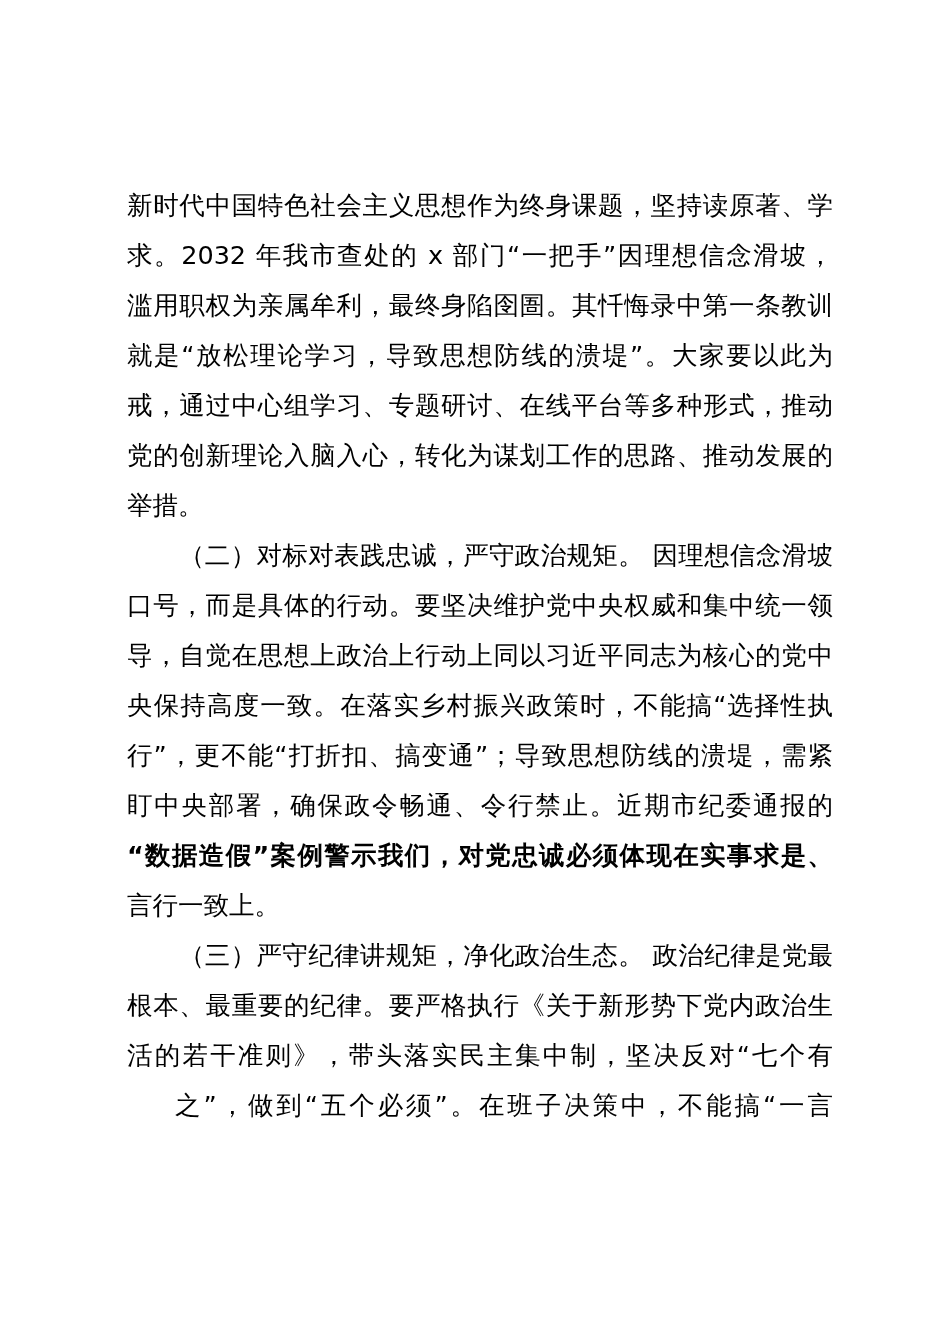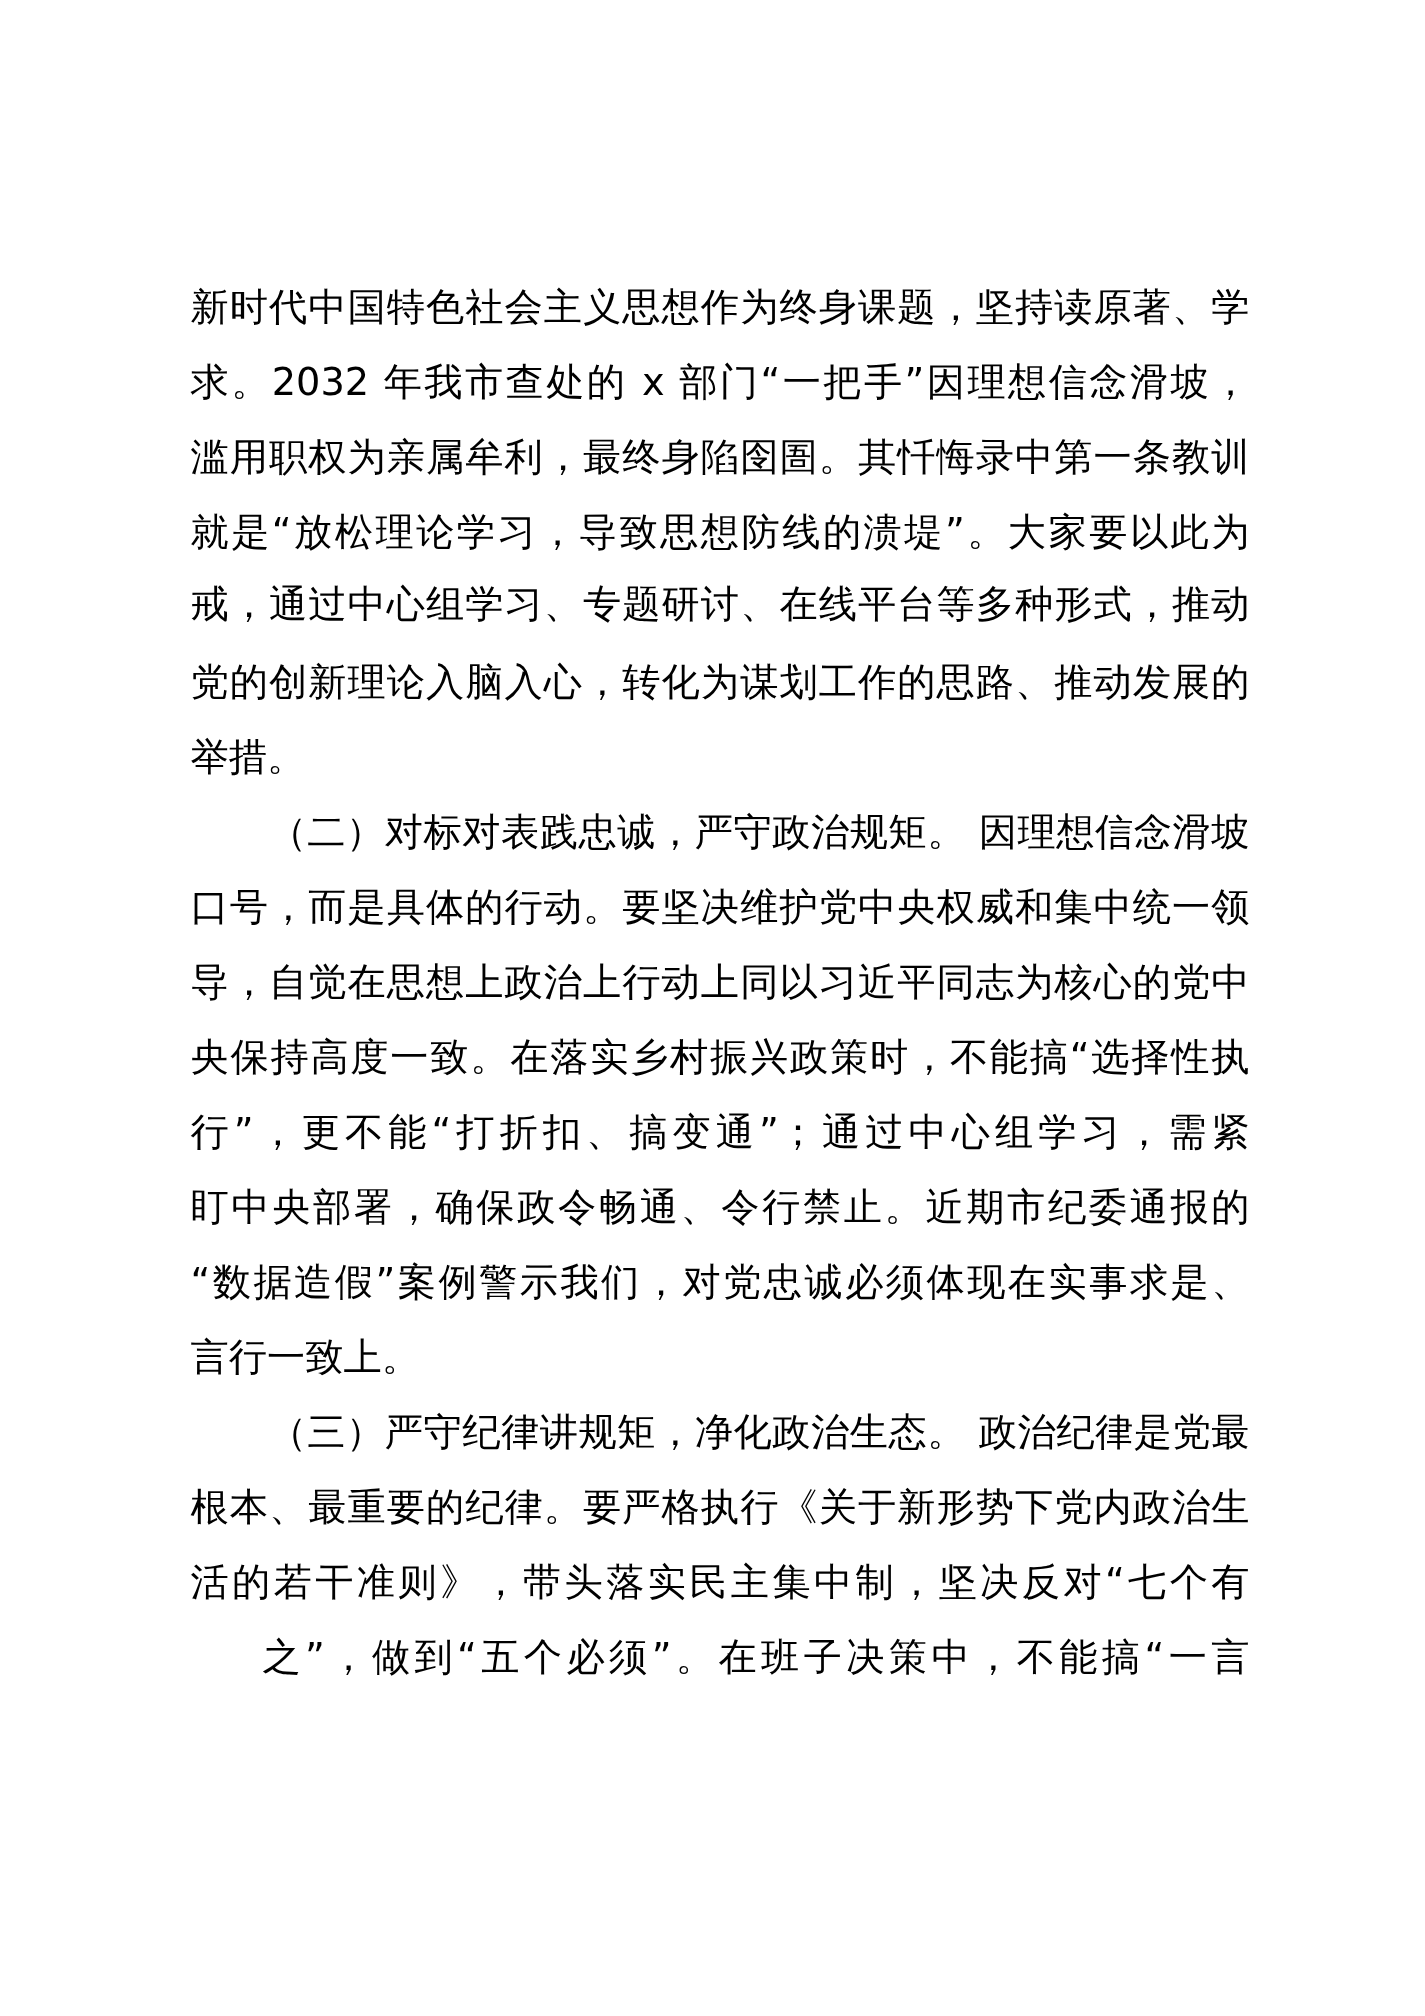--- a/index.html
+++ b/index.html
@@ -20,32 +20,32 @@
 </style>
 </head>
 <body>
 
 <div class="page">
   <div class="para">
     <span class="line" style="letter-spacing: 0px;">新时代中国特色社会主义思想作为终身课题，坚持读原著、学</span>
     <span class="line" style="letter-spacing: 0px;">求。2032 年我市查处的 x 部门“一把手”因理想信念滑坡，</span>
     <span class="line" style="letter-spacing: 0px;">滥用职权为亲属牟利，最终身陷囹圄。其忏悔录中第一条教训</span>
     <span class="line" style="letter-spacing: 0px;">就是“放松理论学习，导致思想防线的溃堤”。大家要以此为</span>
-    <span class="line" style="letter-spacing: 0px; font-family: Liberation Mono, monospace;">戒，通过中心组学习、专题研讨、在线平台等多种形式，推动</span>
+    <span class="line" style="letter-spacing: 0px;">戒，通过中心组学习、专题研讨、在线平台等多种形式，推动</span>
     <span class="line" style="letter-spacing: 0px;">党的创新理论入脑入心，转化为谋划工作的思路、推动发展的</span>
     <span class="line last">举措。</span>
   </div>
   <div class="para">
     <span class="line" style="padding-left: 52px; letter-spacing: 0px;">（二）对标对表践忠诚，严守政治规矩。 因理想信念滑坡</span>
     <span class="line" style="letter-spacing: 0px;">口号，而是具体的行动。要坚决维护党中央权威和集中统一领</span>
     <span class="line" style="letter-spacing: 0px;">导，自觉在思想上政治上行动上同以习近平同志为核心的党中</span>
     <span class="line" style="letter-spacing: 0px;">央保持高度一致。在落实乡村振兴政策时，不能搞“选择性执</span>
-    <span class="line" style="letter-spacing: 0px;">行”，更不能“打折扣、搞变通”；通过中心组学习，需紧</span>
+    <span class="line" style="letter-spacing: 0px;">行”，更不能“打折扣、搞变通”；导致思想防线的溃堤，需紧</span>
     <span class="line" style="letter-spacing: 0px;">盯中央部署，确保政令畅通、令行禁止。近期市纪委通报的</span>
-    <span class="line" style="letter-spacing: 0px;">“数据造假”案例警示我们，对党忠诚必须体现在实事求是、</span>
+    <span class="line" style="letter-spacing: 0px; font-weight: bold;">“数据造假”案例警示我们，对党忠诚必须体现在实事求是、</span>
     <span class="line last">言行一致上。</span>
   </div>
   <div class="para">
     <span class="line" style="padding-left: 52px; letter-spacing: 0px;">（三）严守纪律讲规矩，净化政治生态。 政治纪律是党最</span>
     <span class="line" style="letter-spacing: 0px;">根本、最重要的纪律。要严格执行《关于新形势下党内政治生</span>
     <span class="line" style="letter-spacing: 0px;">活的若干准则》，带头落实民主集中制，坚决反对“七个有</span>
     <span class="line" style="letter-spacing: 0px; margin-left: 48px;">之”，做到“五个必须”。在班子决策中，不能搞“一言</span>
   </div>
 </div>
 

